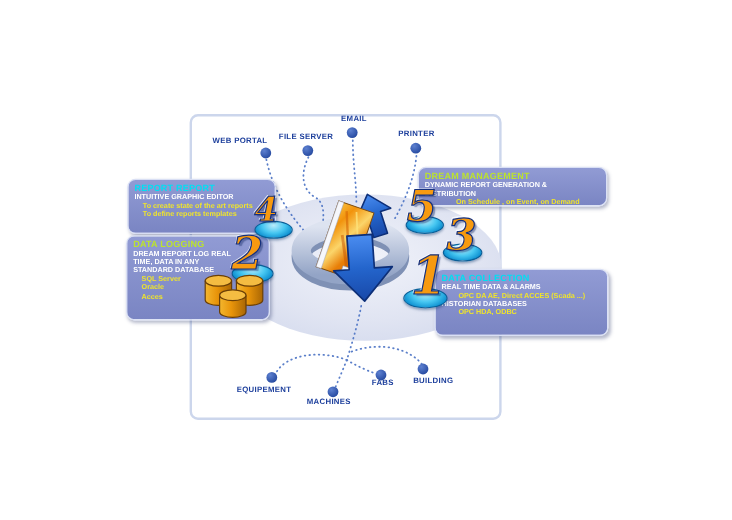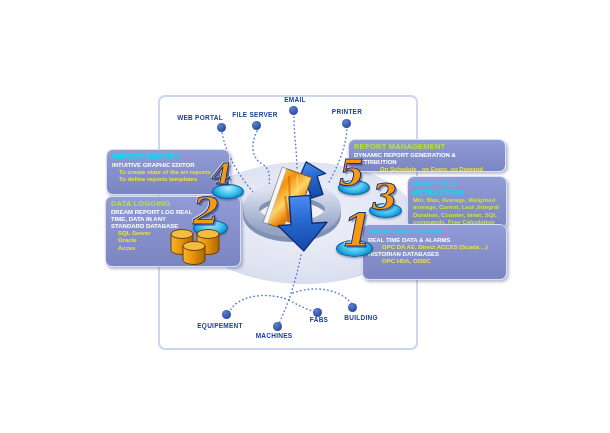--- a/index.html
+++ b/index.html
@@ -128,38 +128,34 @@
   <div class="abs dot" style="left:313px;top:308px;"></div>
   <div class="abs dot" style="left:348px;top:303px;"></div>
 
   <div class="abs infobox" style="left:106px;top:149px;width:124px;height:46px;">
     <div class="ib-title t-cyan">REPORT REPORT</div>
     <div class="ib-sub">INTUITIVE GRAPHIC EDITOR</div>
     <div class="ib-bullet">To create state of the art reports</div>
     <div class="ib-bullet">To define reports templates</div>
   </div>
 
-  <div class="abs infobox" style="left:105px;top:196px;width:136px;height:71px;">
+  <div class="abs infobox" style="left:105px;top:196px;width:120px;height:71px;">
     <div class="ib-title t-lime">DATA LOGGING</div>
     <div class="ib-sub" style="max-width:88px;">DREAM REPORT LOG REAL TIME, DATA IN ANY STANDARD DATABASE</div>
     <div class="ib-bullet">SQL Server</div>
     <div class="ib-bullet">Oracle</div>
     <div class="ib-bullet">Acces</div>
   </div>
 
   <div class="abs infobox" style="left:348px;top:139px;width:158px;height:33px;">
-    <div class="ib-title t-lime">REPORT MANAGEMENT</div>
+    <div class="ib-title t-lime">DREAM MANAGEMENT</div>
     <div class="ib-sub">DYNAMIC REPORT GENERATION &amp; DISTRIBUTION</div>
     <div class="ib-bullet" style="padding-left:26px;">On Schedule , on Event, on Demand</div>
   </div>
 
-  <div class="abs infobox" style="left:407px;top:176px;width:100px;height:53px;">
-    <div class="ib-title t-cyan">ANALYTICS EXTRACTION</div>
-    <div class="ib-body" style="max-width:88px;">Min, Max, Average, Weighted average, Curent, Last ,Integral Duration, Counter, timer, SQL commands, Free Calculation</div>
-  </div>
 
   <div class="abs infobox" style="left:362px;top:224px;width:145px;height:56px;">
     <div class="ib-title t-cyan">DATA COLLECTION</div>
     <div class="ib-sub">REAL TIME DATA &amp; ALARMS</div>
     <div class="ib-bullet" style="padding-left:14px;">OPC DA AE, Direct ACCES (Scada ...)</div>
     <div class="ib-sub">HISTORIAN DATABASES</div>
     <div class="ib-bullet" style="padding-left:14px;">OPC HDA, ODBC</div>
   </div>
 
   <svg class="abs cyl-svg" style="left:168px;top:224px;" width="56" height="42" viewBox="0 0 56 42">

